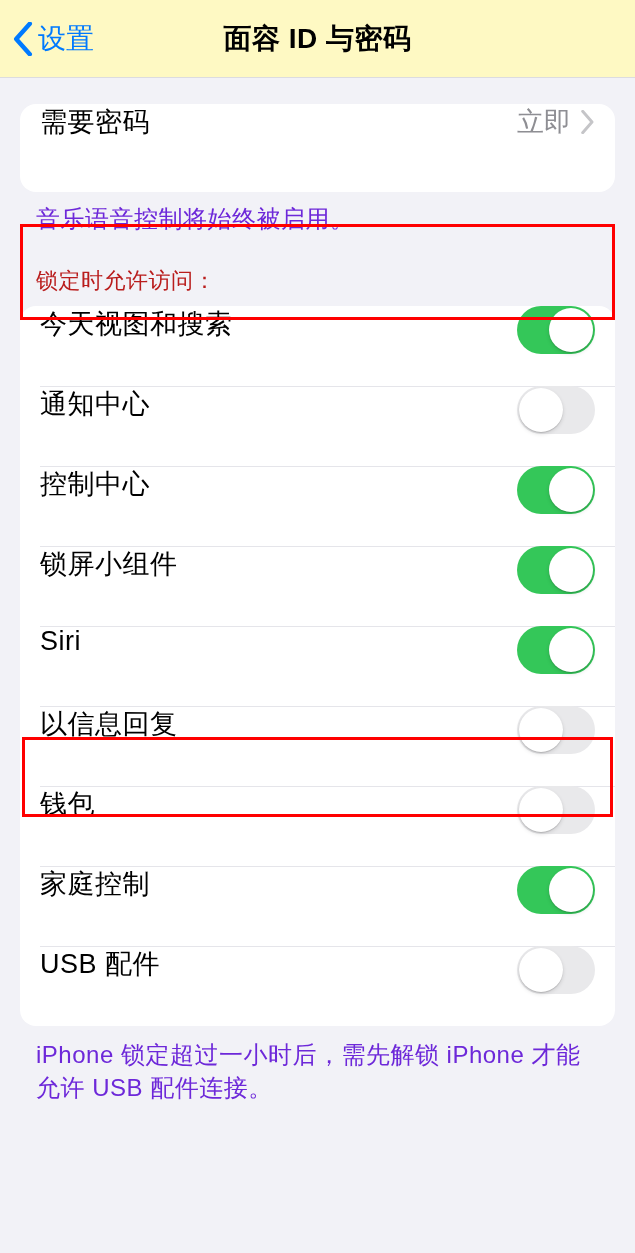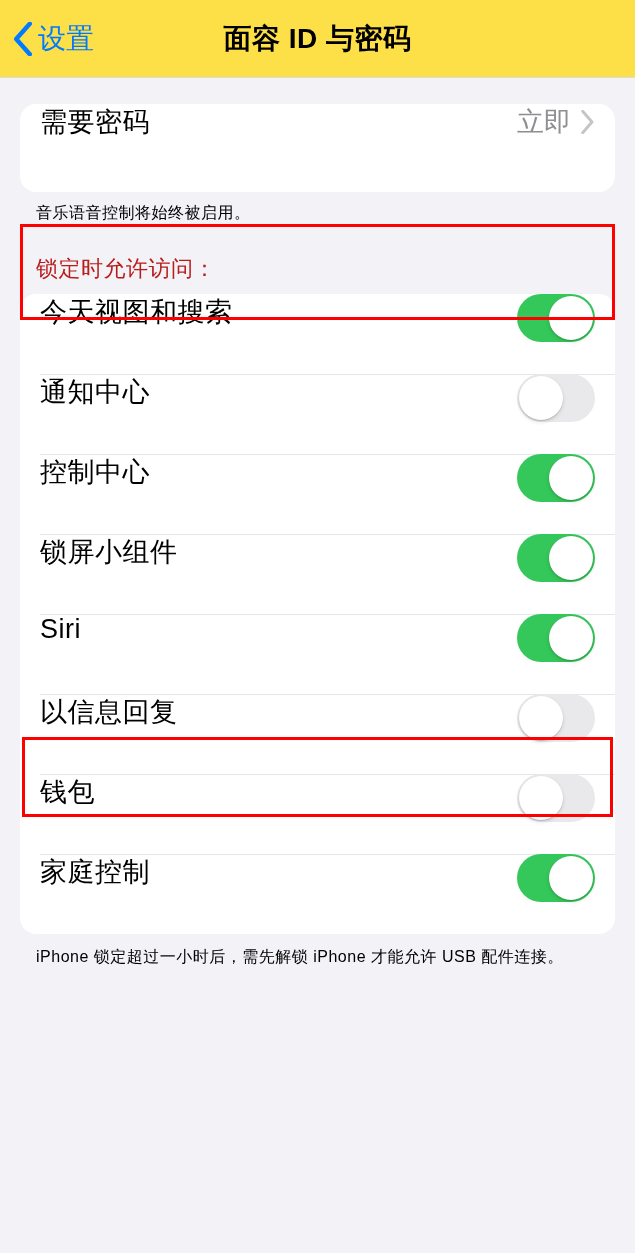--- a/index.html
+++ b/index.html
@@ -13,21 +13,21 @@
       height: 1253px;
       background: #f2f2f7;
       font-family: -apple-system, "Helvetica Neue", "PingFang SC", sans-serif;
       color: #000;
       overflow: hidden;
     }
     
     .navbar {
       position: relative;
       height: 78px;
-      background: #fde047;
+      background: #fef9c3;
       border-bottom: 1px solid #dcdcdf;
       display: flex;
       align-items: center;
       padding: 0 12px;
     }
     .back {
       display: flex;
       align-items: center;
       color: #007aff;
       font-size: 28px;
@@ -110,22 +110,22 @@
       width: 44px;
       height: 44px;
       border-radius: 22px;
       background: #fff;
       box-shadow: 0 1px 1px rgba(0,0,0,0.15), 0 2px 4px rgba(0,0,0,0.12);
     }
     .switch.on .knob { right: 2px; }
     .switch.off .knob { left: 2px; }
     
     .footer-text {
-      font-size: 16px;
-      color: #000000;
+      font-size: 24px;
+      color: #6d28d9;
       padding: 12px 36px 0 36px;
       line-height: 1.4;
       letter-spacing: 0.5px;
     }
     .footer-text.tight { padding-top: 10px; }
     .header-text {
       font-size: 22px;
       color: #b91c1c;
       padding: 30px 36px 10px 36px;
       letter-spacing: 0.5px;
@@ -212,19 +212,25 @@
         <div class="switch off">
           <div class="knob"></div>
         </div>
       </div>
       <div class="row">
         <span class="label">家庭控制</span>
         <div class="switch on">
           <div class="knob"></div>
         </div>
       </div>
+      <div class="row">
+        <span class="label">USB 配件</span>
+        <div class="switch off">
+          <div class="knob"></div>
+        </div>
+      </div>
     </div>
   <div class="footer-text">iPhone 锁定超过一小时后，需先解锁 iPhone 才能允许 USB 配件连接。</div>
 
 </div>
 
 <div class="highlight" style="left:20px; top:224px; width:595px; height:96px;"></div>
 <div class="highlight" style="left:22px; top:737px; width:591px; height:80px;"></div>
 
 </body></html>

